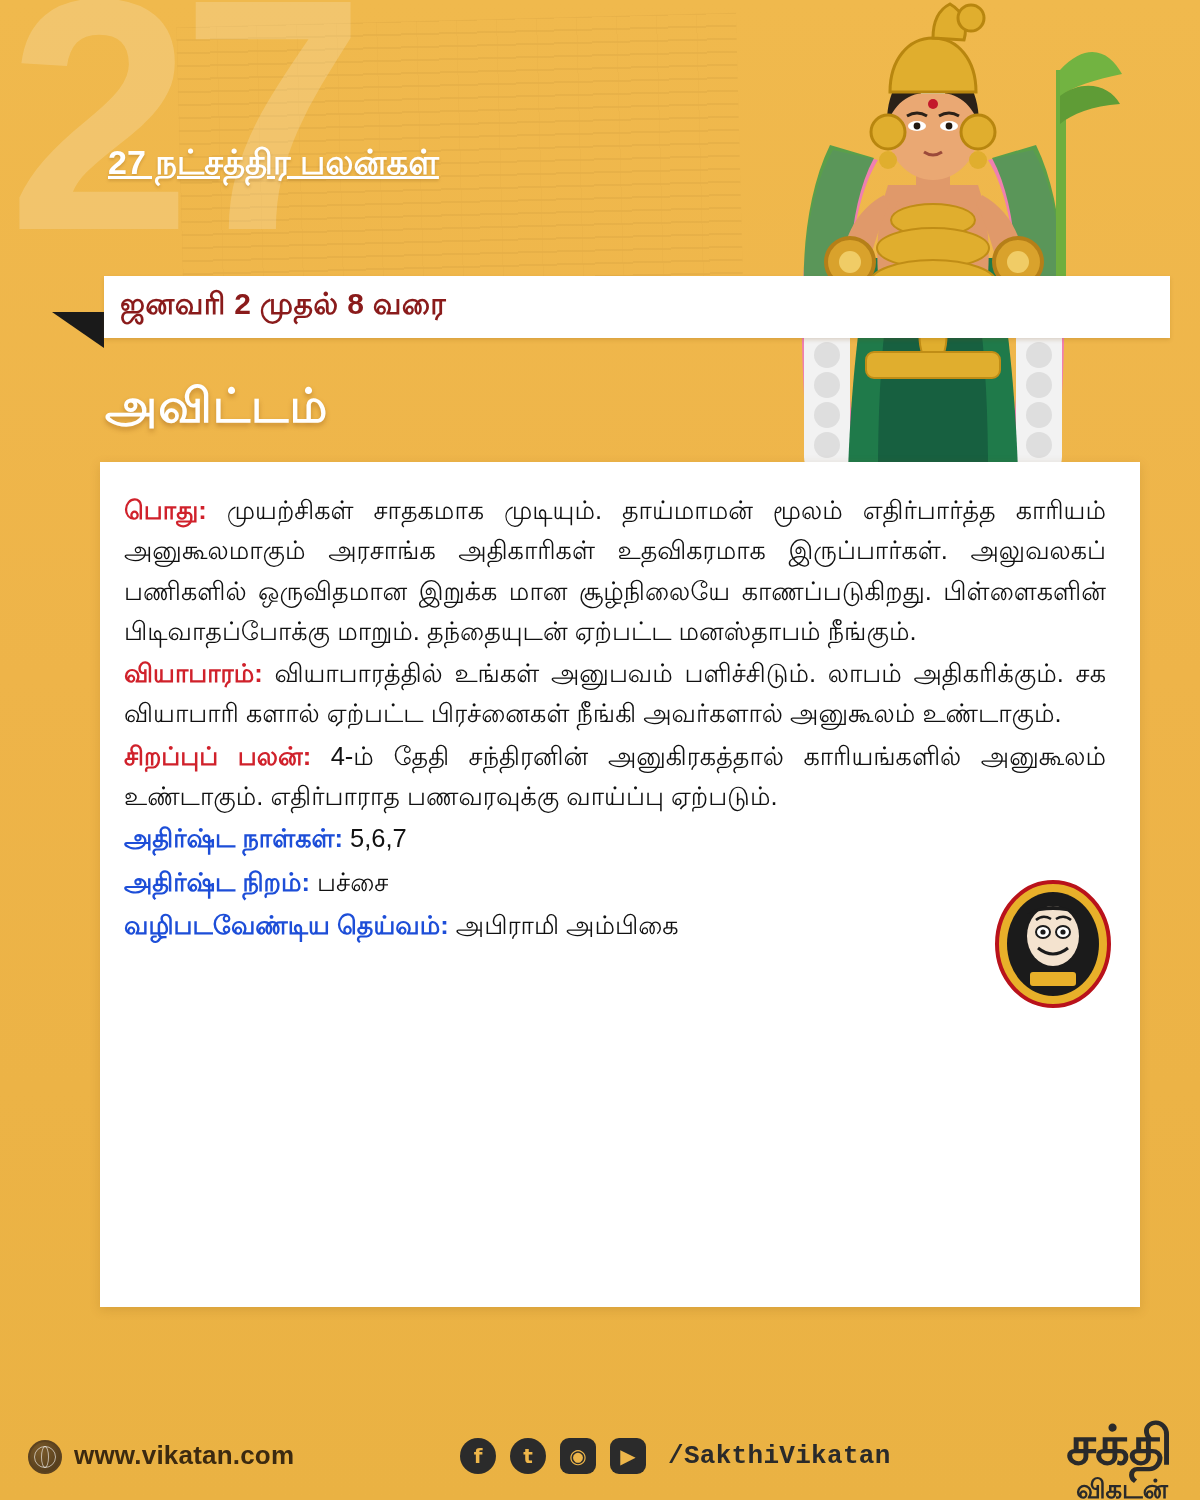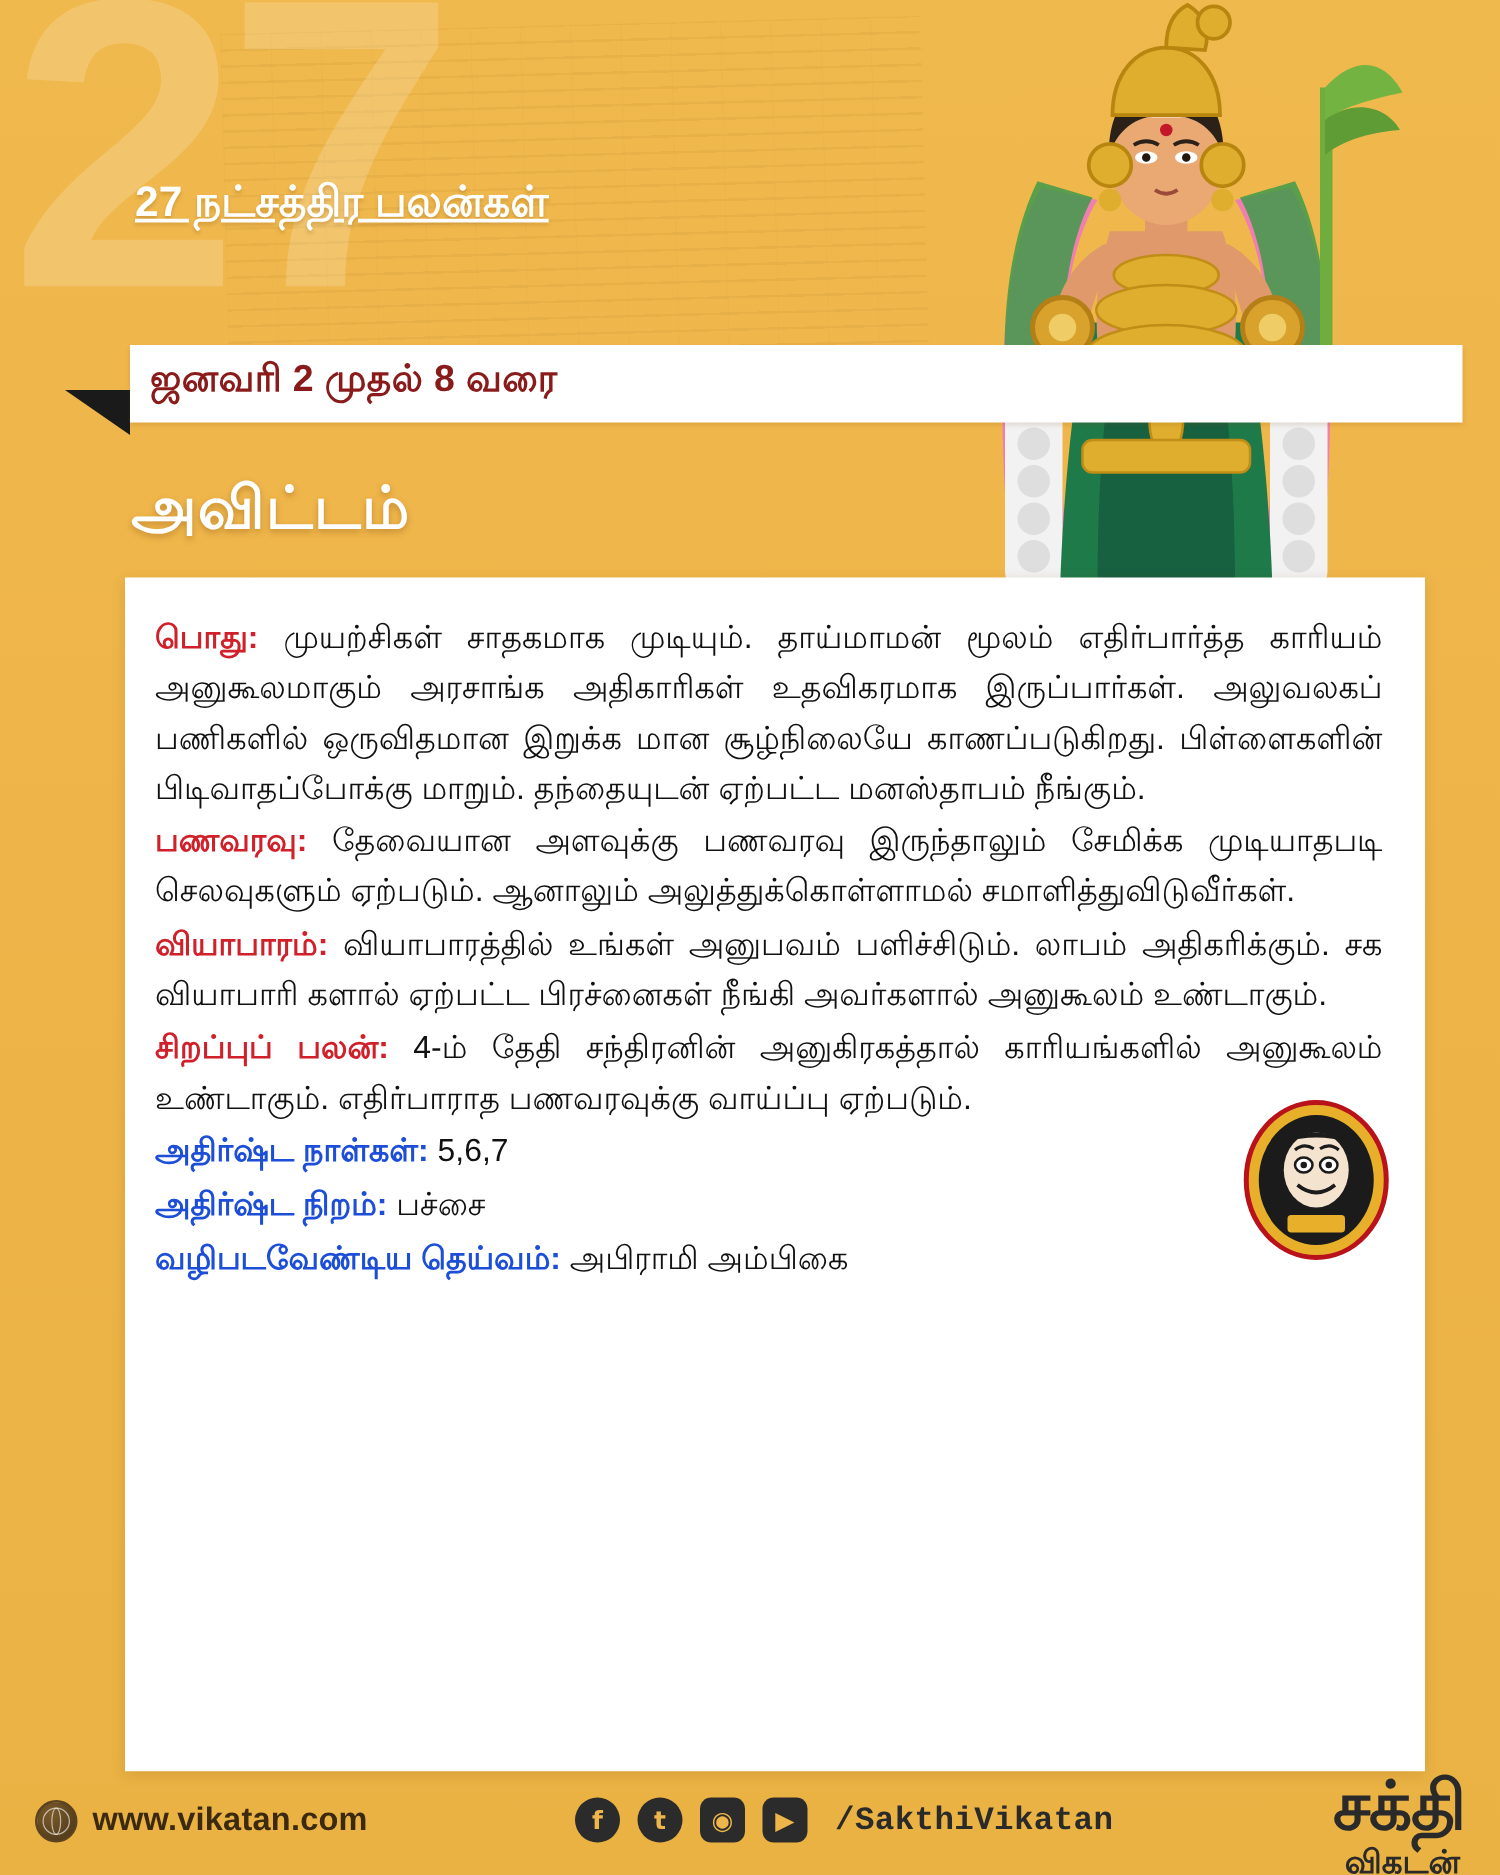--- a/index.html
+++ b/index.html
@@ -96,21 +96,21 @@
   .deity {
     position: absolute;
     right: 72px; top: 0;
     width: 390px; height: 480px;
   }
 
   
   .card {
     position: absolute;
     left: 100px; top: 462px;
-    width: 1040px; height: 955px;
+    width: 1040px; height: 845px;
     background: #ffffff;
     box-shadow: 0 3px 10px rgba(130,80,15,0.18);
   }
   .card-inner {
     padding: 28px 34px 20px 24px;
   }
   .para {
     font-size: 25.5px;
     line-height: 1.58;
     color: #111111;
@@ -306,23 +306,20 @@
 
   <div class="star-name">அவிட்டம்</div>
 
   <div class="card">
     <div class="card-inner">
 
       <p class="para">
         <span class="label">பொது:</span><span> முயற்சிகள் சாதகமாக முடியும். தாய்மாமன் மூலம் எதிர்பார்த்த காரியம் அனுகூலமாகும் அரசாங்க அதிகாரிகள் உதவிகரமாக இருப்பார்கள். அலுவலகப் பணிகளில் ஒருவிதமான இறுக்க மான சூழ்நிலையே காணப்படுகிறது. பிள்ளைகளின் பிடிவாதப்போக்கு மாறும். தந்தையுடன் ஏற்பட்ட மனஸ்தாபம் நீங்கும்.</span>
       </p>
 
-      <p class="para">
-        <span class="label">பணவரவு:</span><span> தேவையான அளவுக்கு பணவரவு இருந்தாலும் சேமிக்க முடியாதபடி செலவுகளும் ஏற்படும். ஆனாலும் அலுத்துக்கொள்ளாமல் சமாளித்துவிடுவீர்கள்.</span>
-      </p>
 
       <p class="para">
         <span class="label">வியாபாரம்:</span><span> வியாபாரத்தில் உங்கள் அனுபவம் பளிச்சிடும். லாபம் அதிகரிக்கும். சக வியாபாரி களால் ஏற்பட்ட பிரச்னைகள் நீங்கி அவர்களால் அனுகூலம் உண்டாகும்.</span>
       </p>
 
       <p class="para">
         <span class="label">சிறப்புப் பலன்:</span><span> 4-ம் தேதி சந்திரனின் அனுகிரகத்தால் காரியங்களில் அனுகூலம் உண்டாகும். எதிர்பாராத பணவரவுக்கு வாய்ப்பு ஏற்படும்.</span>
       </p>
 
       <div class="kv">

